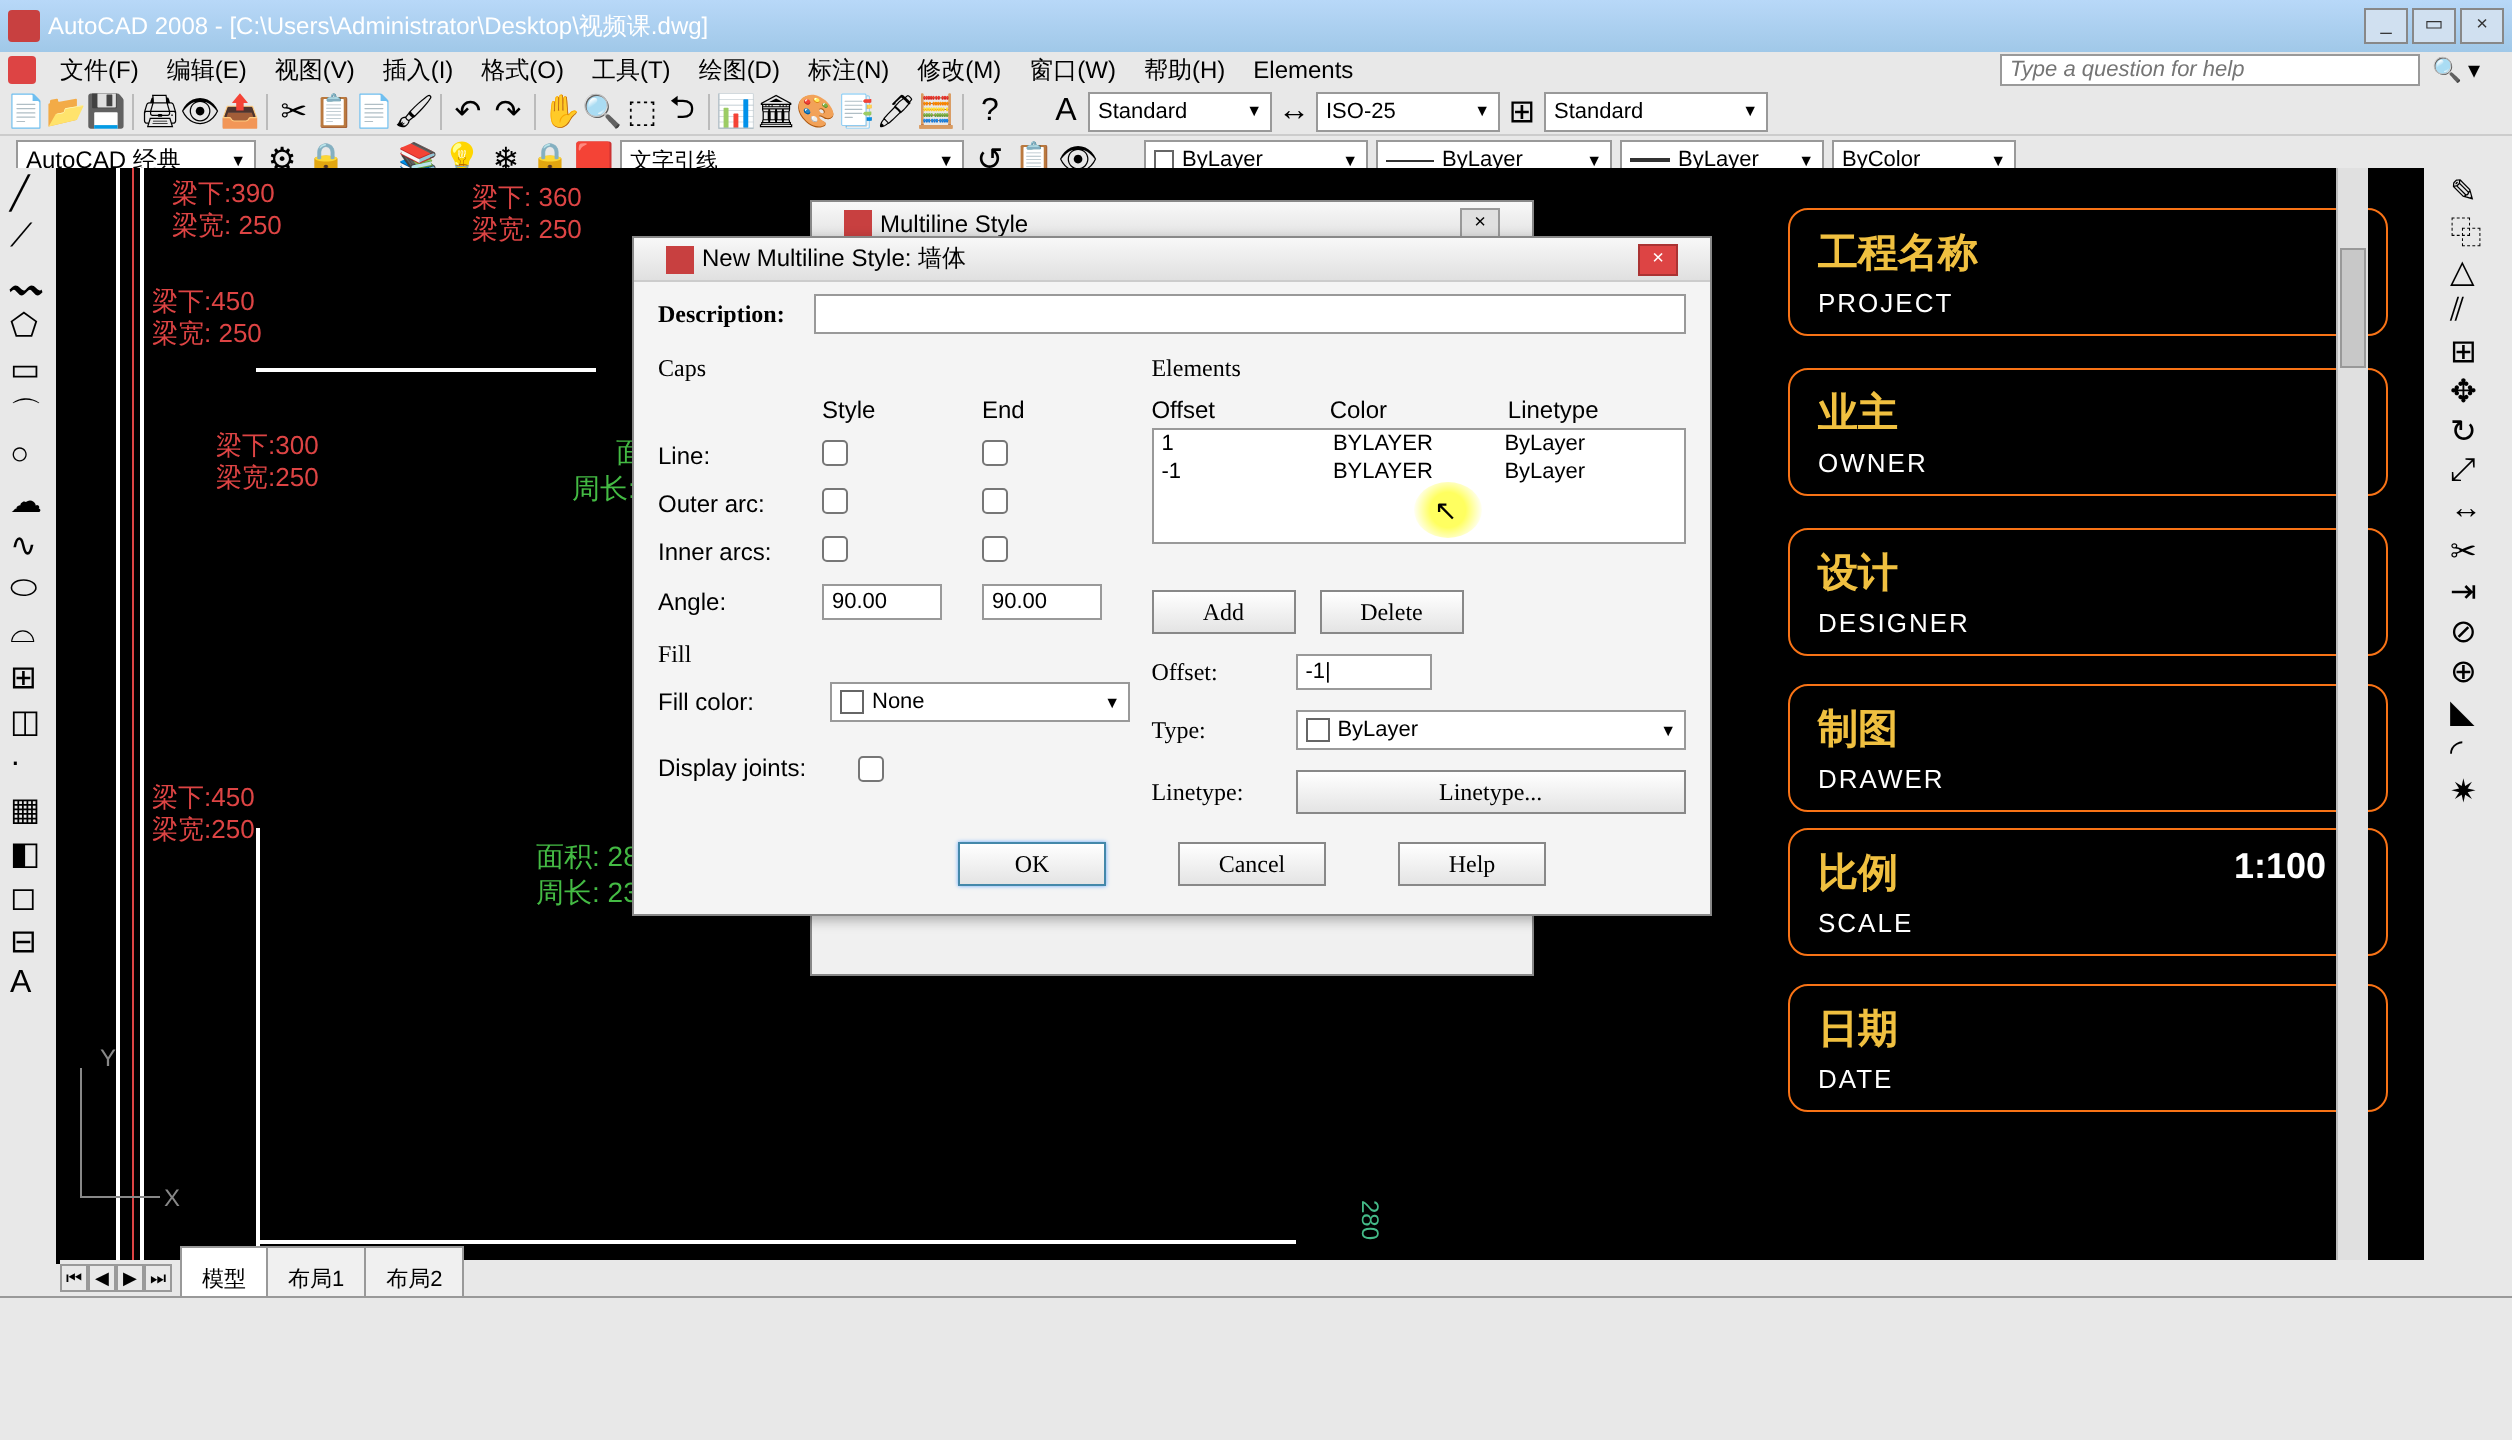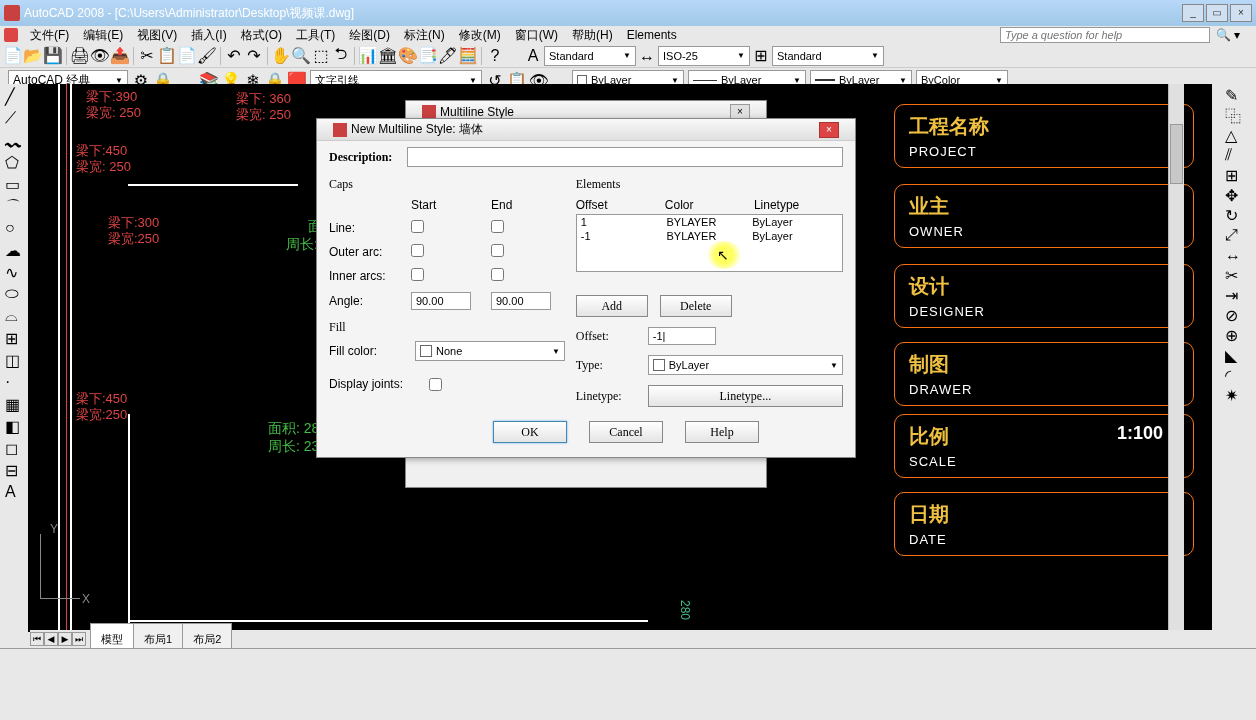--- a/index.html
+++ b/index.html
@@ -100,21 +100,21 @@
 .dbtn { width: 72px; height: 22px; border: 1px solid #888; background: linear-gradient(#fff,#e4e4e4); font-size: 12px; font-family: "SimSun"; cursor: pointer; }
 
 .prop-row { display: flex; align-items: center; margin-top: 10px; gap: 8px; }
 .prop-row label { width: 64px; font-family: "SimSun"; }
 .prop-input { width: 68px; height: 18px; border: 1px solid #999; padding: 0 4px; font-size: 11px; background: #fff; }
 .prop-combo { flex: 1; height: 20px; border: 1px solid #999; background: #fff; display: flex; align-items: center; padding: 0 4px; font-size: 11px; }
 .prop-combo .sw { width: 12px; height: 12px; border: 1px solid #666; margin-right: 4px; background: #fff; }
 .prop-combo .arrow { margin-left: auto; font-size: 8px; }
 .lt-btn { flex: 1; height: 22px; border: 1px solid #888; background: linear-gradient(#fff,#e4e4e4); font-size: 12px; font-family: "SimSun"; }
 
-.dlg-btns { display: flex; justify-content: center; gap: 22px; margin-top: 14px; width: 100%; padding-left: 80px; }
+.dlg-btns { display: flex; justify-content: center; gap: 36px; margin-top: 14px; width: 100%; padding-left: 80px; }
 .dlg-btns .dbtn { width: 74px; }
 .dlg-btns .dbtn.default { border: 1px solid #48a; box-shadow: 0 0 2px #6af; }
 
 
 .highlight { position: absolute; width: 34px; height: 28px; background: radial-gradient(circle, #ffff60 40%, transparent 80%); border-radius: 50%; pointer-events: none; }
 .cursor { position: absolute; font-size: 14px; pointer-events: none; }
 
 
 .tabs { position: absolute; bottom: 72px; left: 30px; right: 10px; height: 18px; background: #e8e8e8; display: flex; font-size: 11px; align-items: center; }
 .tabs .tab { padding: 8px 10px; border: 1px solid #999; border-bottom: none; background: #f0f0f0; margin-right: -1px; }
@@ -392,21 +392,21 @@
     <div class="row-desc">
       <label>Description:</label>
       <input type="text" value="" style="">
     </div>
 
     <div class="col-left">
       <div class="grp">
         <div class="grp-title">Caps</div>
         <div class="caps-grid">
           <div></div>
-          <div class="hdr">Start</div>
+          <div class="hdr">Style</div>
           <div class="hdr">End</div>
 
           <div>Line:</div>
           <div><input type="checkbox" style=""></div>
           <div><input type="checkbox" style=""></div>
 
           <div>Outer arc:</div>
           <div><input type="checkbox" style=""></div>
           <div><input type="checkbox" style=""></div>
 

